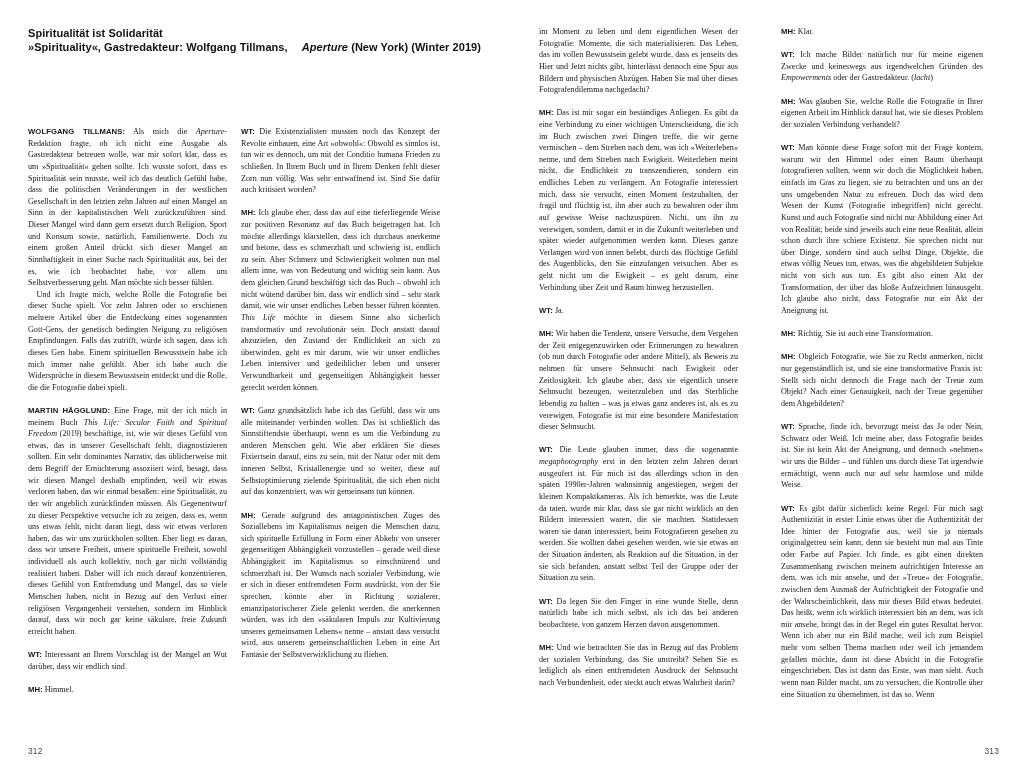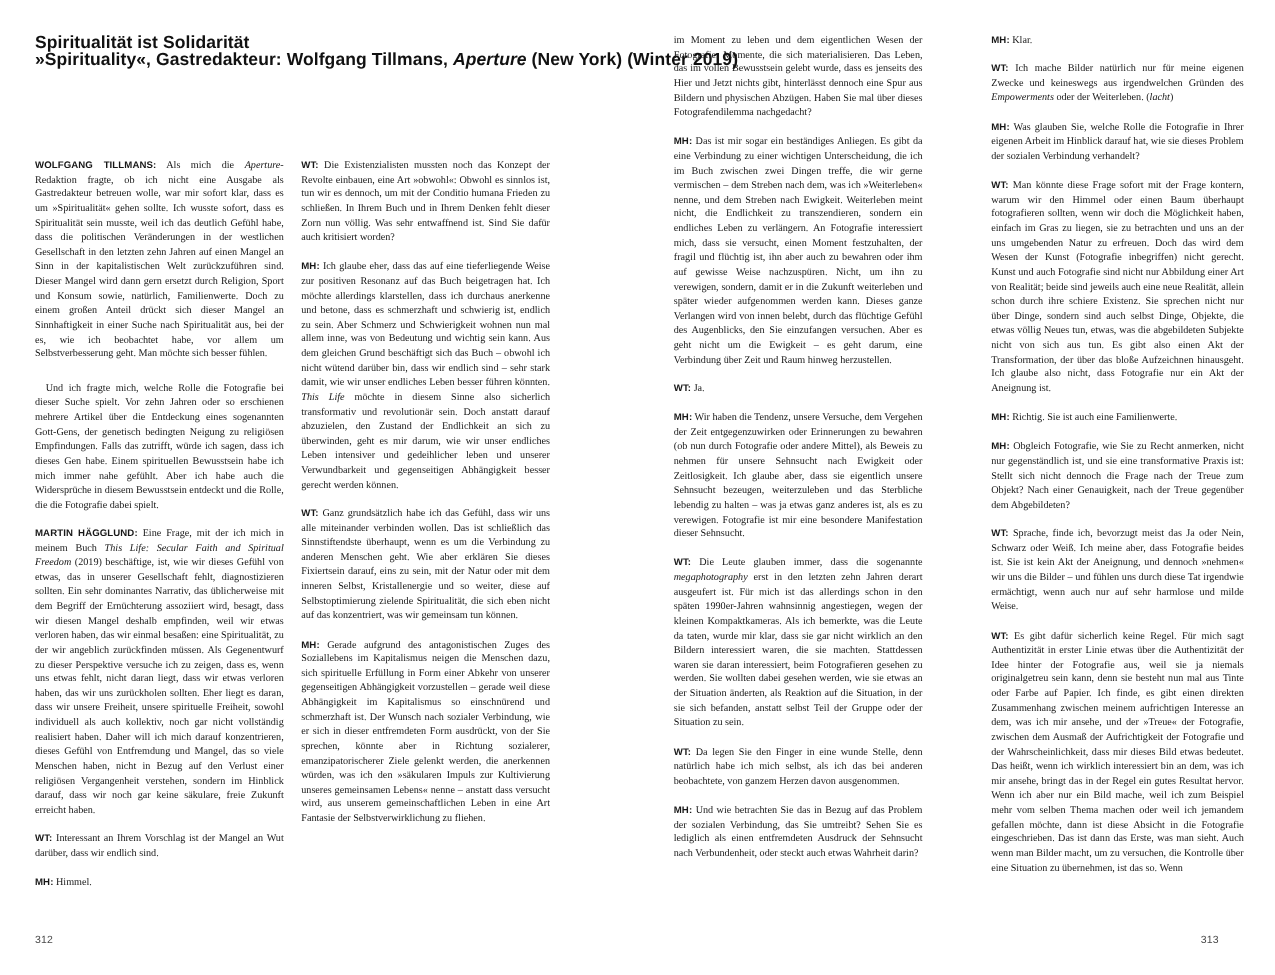--- a/index.html
+++ b/index.html
@@ -22,73 +22,73 @@
     display: block;
   }
 
   
   .header-block {
     position: absolute;
     left: 28px;
     top: 26px;
     width: 420px;
     font-family: "Liberation Sans", sans-serif;
-    font-size: 14px;
+    font-size: 11px;
     line-height: 14.2px;
     font-weight: 700;
     letter-spacing: 0.005em;
     color: #111;
   }
   .header-block .hl { display: block; white-space: nowrap; }
-  .header-block .it { font-style: italic; }
+  .header-block .it { font-style: italic; margin-left: 11px; }
 
   
   .col {
     position: absolute;
     top: 126px;
     font-size: 8.15px;
     line-height: 11.62px;
     text-align: justify;
     text-justify: inter-word;
     hyphens: none;
     color: #171717;
   }
   .col p {
     margin: 0;
     text-indent: 0;
   }
-  .col p + p { margin-top: 16px; }
+  .col p + p { margin-top: 0; }
   .col p.gap { margin-top: 11.62px; }
   .col p.cont { text-indent: 1.05em; }
 
   #col1 { left: 28px;  width: 199px; }
   #col2 { left: 241px; width: 199px; }
   #col3 { left: 539px; width: 199px; top: 26px; }
-  #col4 { left: 781px; width: 202px; top: 26px; margin-left: 12px; }
+  #col4 { left: 781px; width: 202px; top: 26px; }
 
   .spk {
     font-family: "Liberation Sans", sans-serif;
     font-weight: 700;
     font-size: 7.7px;
     letter-spacing: 0.01em;
   }
   .it { font-style: italic; }
 
   
   .folio {
     position: absolute;
     bottom: 24px;
     font-family: "Liberation Sans", sans-serif;
     font-size: 8.4px;
     color: #4a4a4a;
     letter-spacing: 0.02em;
     margin-top: 20px;
   }
   #folio-left  { left: 28px; }
-  #folio-right { right: 45px; }
+  #folio-right { right: 21px; }
 
   
   .gutter {
     position: absolute;
     left: 510px;
     top: 0;
     width: 1px;
     height: 780px;
     background: transparent;
   }
@@ -122,24 +122,24 @@
       <p><span>im Moment zu leben und dem eigentlichen Wesen der Fotografie: Momente, die sich materialisieren. Das Leben, das im vollen Bewusstsein gelebt wurde, dass es jenseits des Hier und Jetzt nichts gibt, hinterlässt dennoch eine Spur aus Bildern und physischen Abzügen. Haben Sie mal über dieses Fotografendilemma nachgedacht?</span></p>
       <p class="gap"><span class="spk">MH:</span><span> Das ist mir sogar ein beständiges Anliegen. Es gibt da eine Verbindung zu einer wichtigen Unterscheidung, die ich im Buch zwischen zwei Dingen treffe, die wir gerne vermischen – dem Streben nach dem, was ich »Weiterleben« nenne, und dem Streben nach Ewigkeit. Weiterleben meint nicht, die Endlichkeit zu transzendieren, sondern ein endliches Leben zu verlängern. An Fotografie interessiert mich, dass sie versucht, einen Moment festzuhalten, der fragil und flüchtig ist, ihn aber auch zu bewahren oder ihm auf gewisse Weise nachzuspüren. Nicht, um ihn zu verewigen, sondern, damit er in die Zukunft weiterleben und später wieder aufgenommen werden kann. Dieses ganze Verlangen wird von innen belebt, durch das flüchtige Gefühl des Augenblicks, den Sie einzufangen versuchen. Aber es geht nicht um die Ewigkeit – es geht darum, eine Verbindung über Zeit und Raum hinweg herzustellen.</span></p>
       <p class="gap"><span class="spk">WT:</span><span> Ja.</span></p>
       <p class="gap"><span class="spk">MH:</span><span> Wir haben die Tendenz, unsere Versuche, dem Vergehen der Zeit entgegenzuwirken oder Erinnerungen zu bewahren (ob nun durch Fotografie oder andere Mittel), als Beweis zu nehmen für unsere Sehnsucht nach Ewigkeit oder Zeitlosigkeit. Ich glaube aber, dass sie eigentlich unsere Sehnsucht bezeugen, weiterzuleben und das Sterbliche lebendig zu halten – was ja etwas ganz anderes ist, als es zu verewigen. Fotografie ist mir eine besondere Manifestation dieser Sehnsucht.</span></p>
       <p class="gap"><span class="spk">WT:</span><span> Die Leute glauben immer, dass die sogenannte </span><span class="it">megaphotography</span><span> erst in den letzten zehn Jahren derart ausgeufert ist. Für mich ist das allerdings schon in den späten 1990er-Jahren wahnsinnig angestiegen, wegen der kleinen Kompaktkameras. Als ich bemerkte, was die Leute da taten, wurde mir klar, dass sie gar nicht wirklich an den Bildern interessiert waren, die sie machten. Stattdessen waren sie daran interessiert, beim Fotografieren gesehen zu werden. Sie wollten dabei gesehen werden, wie sie etwas an der Situation änderten, als Reaktion auf die Situation, in der sie sich befanden, anstatt selbst Teil der Gruppe oder der Situation zu sein.</span></p>
       <p class="gap"><span class="spk">WT:</span><span> Da legen Sie den Finger in eine wunde Stelle, denn natürlich habe ich mich selbst, als ich das bei anderen beobachtete, von ganzem Herzen davon ausgenommen.</span></p>
       <p class="gap"><span class="spk">MH:</span><span> Und wie betrachten Sie das in Bezug auf das Problem der sozialen Verbindung, das Sie umtreibt? Sehen Sie es lediglich als einen entfremdeten Ausdruck der Sehnsucht nach Verbundenheit, oder steckt auch etwas Wahrheit darin?</span></p>
     </div>
   <div class="col" id="col4">
       <p><span class="spk">MH:</span><span> Klar.</span></p>
-      <p class="gap"><span class="spk">WT:</span><span> Ich mache Bilder natürlich nur für meine eigenen Zwecke und keineswegs aus irgendwelchen Gründen des </span><span class="it">Empowerments</span><span> oder der Weiterleben. (</span><span class="it">lacht</span><span>)</span></p>
+      <p class="gap"><span class="spk">WT:</span><span> Ich mache Bilder natürlich nur für meine eigenen Zwecke und keineswegs aus irgendwelchen Gründen des </span><span class="it">Empowerments</span><span> oder der Gastredakteur. (</span><span class="it">lacht</span><span>)</span></p>
       <p class="gap"><span class="spk">MH:</span><span> Was glauben Sie, welche Rolle die Fotografie in Ihrer eigenen Arbeit im Hinblick darauf hat, wie sie dieses Problem der sozialen Verbindung verhandelt?</span></p>
       <p class="gap"><span class="spk">WT:</span><span> Man könnte diese Frage sofort mit der Frage kontern, warum wir den Himmel oder einen Baum überhaupt fotografieren sollten, wenn wir doch die Möglichkeit haben, einfach im Gras zu liegen, sie zu betrachten und uns an der uns umgebenden Natur zu erfreuen. Doch das wird dem Wesen der Kunst (Fotografie inbegriffen) nicht gerecht. Kunst und auch Fotografie sind nicht nur Abbildung einer Art von Realität; beide sind jeweils auch eine neue Realität, allein schon durch ihre schiere Existenz. Sie sprechen nicht nur über Dinge, sondern sind auch selbst Dinge, Objekte, die etwas völlig Neues tun, etwas, was die abgebildeten Subjekte nicht von sich aus tun. Es gibt also einen Akt der Transformation, der über das bloße Aufzeichnen hinausgeht. Ich glaube also nicht, dass Fotografie nur ein Akt der Aneignung ist.</span></p>
-      <p class="gap"><span class="spk">MH:</span><span> Richtig. Sie ist auch eine Familienwerte.</span></p>
+      <p class="gap"><span class="spk">MH:</span><span> Richtig. Sie ist auch eine Transformation.</span></p>
       <p class="gap"><span class="spk">MH:</span><span> Obgleich Fotografie, wie Sie zu Recht anmerken, nicht nur gegenständlich ist, und sie eine transformative Praxis ist: Stellt sich nicht dennoch die Frage nach der Treue zum Objekt? Nach einer Genauigkeit, nach der Treue gegenüber dem Abgebildeten?</span></p>
       <p class="gap"><span class="spk">WT:</span><span> Sprache, finde ich, bevorzugt meist das Ja oder Nein, Schwarz oder Weiß. Ich meine aber, dass Fotografie beides ist. Sie ist kein Akt der Aneignung, und dennoch »nehmen« wir uns die Bilder – und fühlen uns durch diese Tat irgendwie ermächtigt, wenn auch nur auf sehr harmlose und milde Weise.</span></p>
       <p class="gap"><span class="spk">WT:</span><span> Es gibt dafür sicherlich keine Regel. Für mich sagt Authentizität in erster Linie etwas über die Authentizität der Idee hinter der Fotografie aus, weil sie ja niemals originalgetreu sein kann, denn sie besteht nun mal aus Tinte oder Farbe auf Papier. Ich finde, es gibt einen direkten Zusammenhang zwischen meinem aufrichtigen Interesse an dem, was ich mir ansehe, und der »Treue« der Fotografie, zwischen dem Ausmaß der Aufrichtigkeit der Fotografie und der Wahrscheinlichkeit, dass mir dieses Bild etwas bedeutet. Das heißt, wenn ich wirklich interessiert bin an dem, was ich mir ansehe, bringt das in der Regel ein gutes Resultat hervor. Wenn ich aber nur ein Bild mache, weil ich zum Beispiel mehr vom selben Thema machen oder weil ich jemandem gefallen möchte, dann ist diese Absicht in die Fotografie eingeschrieben. Das ist dann das Erste, was man sieht. Auch wenn man Bilder macht, um zu versuchen, die Kontrolle über eine Situation zu übernehmen, ist das so. Wenn</span></p>
     </div>
 
   <div class="folio" id="folio-left">312</div>
   <div class="folio" id="folio-right">313</div>
 
 </div>
 

